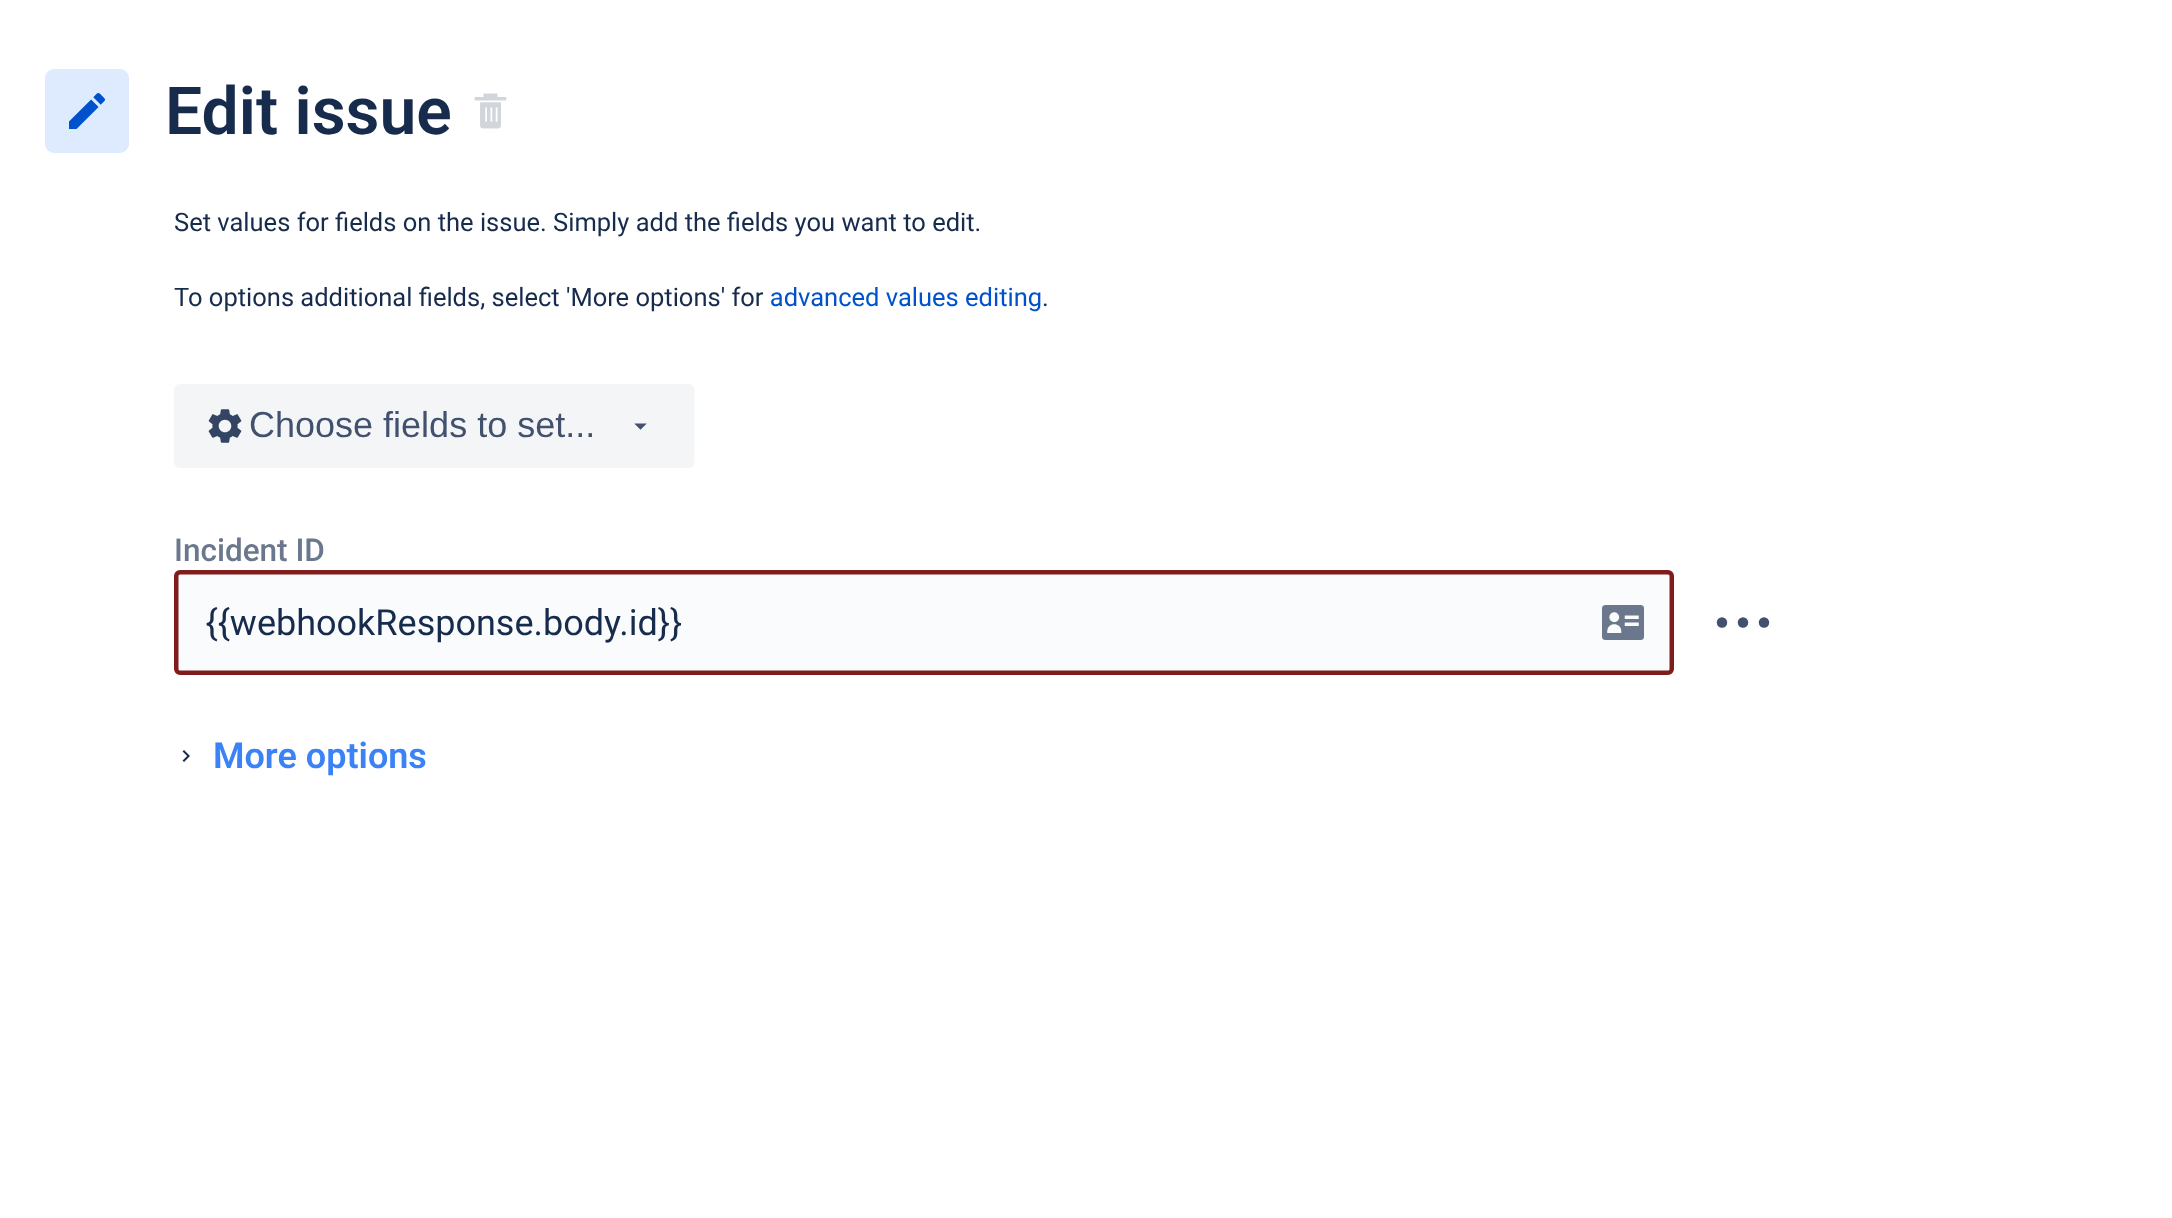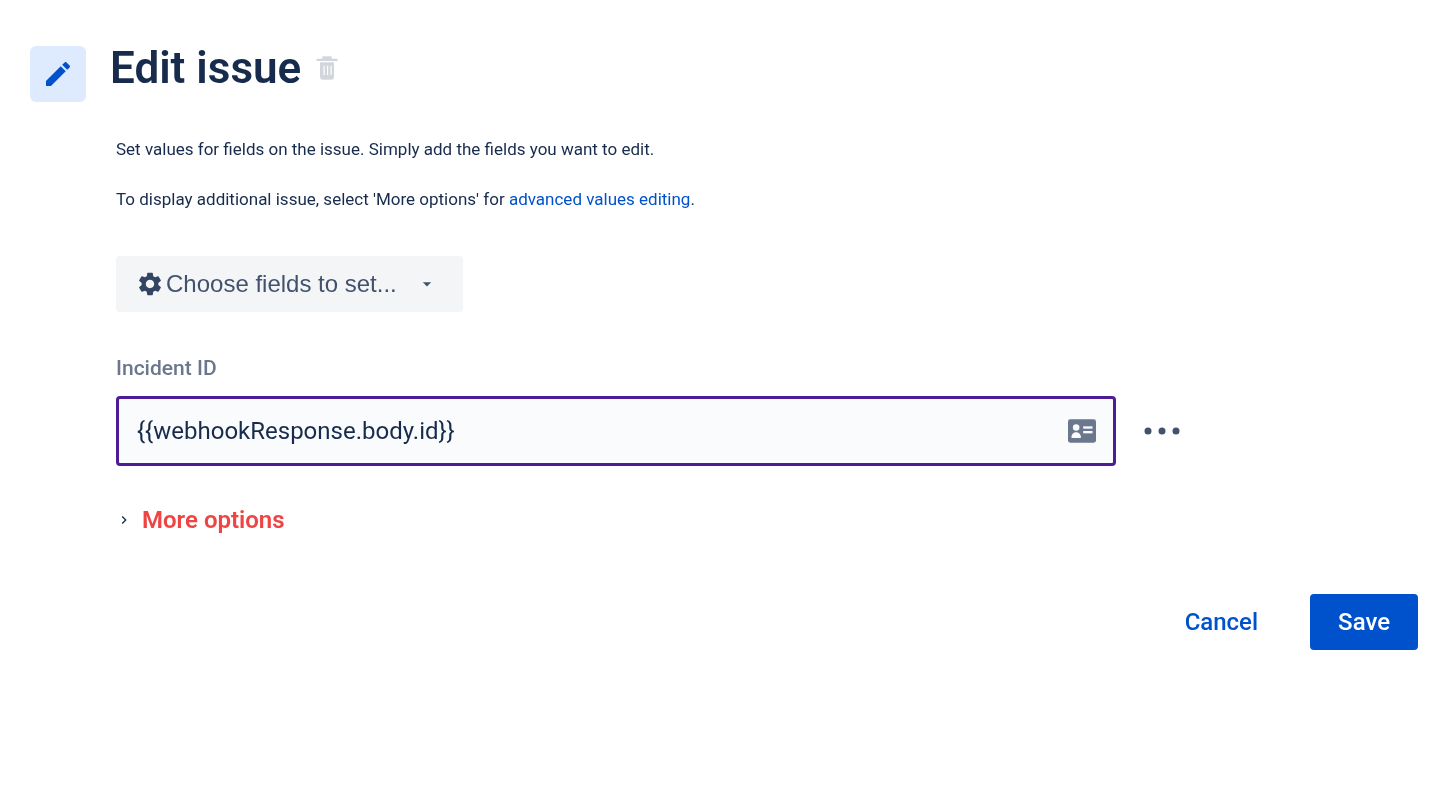--- a/index.html
+++ b/index.html
@@ -14,21 +14,21 @@
       color: #172B4D;
       padding: 46px 30px;
     }
     
     .container {
       max-width: 1388px;
     }
     
     .header-row {
       display: flex;
-      align-items: flex-start;
+      align-items: center;
       gap: 24px;
       margin-bottom: 36px;
     }
     
     .icon-badge {
       width: 56px;
       height: 56px;
       background: #DEEBFF;
       border-radius: 6px;
       display: flex;
@@ -106,41 +106,40 @@
       width: 20px;
       height: 20px;
       fill: #42526E;
       margin-left: 18px;
     }
     
     .field-label {
       font-size: 21px;
       color: #6B778C;
       font-weight: 500;
-      margin-bottom: 16px;
     }
     
     .field-row {
       display: flex;
       align-items: center;
       gap: 26px;
       margin-bottom: 40px;
     }
     
     .field-input-wrapper {
       position: relative;
       flex: 0 1 1000px;
     }
     
     .field-input {
       width: 100%;
       font-size: 24px;
       color: #172B4D;
       background: #FAFBFC;
-      border: 3px solid #4c1d95;
+      border: 3px solid #7f1d1d;
       border-radius: 4px;
       padding: 18px 56px 18px 18px;
       font-family: inherit;
     }
     
     .contact-icon {
       position: absolute;
       right: 20px;
       top: 50%;
       transform: translateY(-50%);
@@ -167,21 +166,21 @@
     
     .chevron-right-icon {
       width: 16px;
       height: 16px;
       fill: #172B4D;
     }
     
     .more-options-label {
       font-size: 24px;
       font-weight: 600;
-      color: #ef4444;
+      color: #3b82f6;
     }
     
     .button-row {
       display: flex;
       justify-content: flex-end;
       gap: 24px;
       max-width: 1302px;
     }
     
     .btn {
@@ -218,21 +217,21 @@
       <h1 class="page-title">Edit issue</h1>
       <svg class="trash-icon" viewBox="0 0 24 24">
         <path d="M6 7h12v13a2 2 0 01-2 2H8a2 2 0 01-2-2V7zm3 3v8h1v-8H9zm3 0v8h1v-8h-1zm3 0v8h1v-8h-1zM8 4V2h8v2h5v2H3V4h5z" fill-opacity="0.5"></path>
       </svg>
     </div>
   </div>
 
   <div class="content">
     <p class="description-line">Set values for fields on the issue. Simply add the fields you want to edit.</p>
     <p class="description-line">
-      <span>To display additional issue, select 'More options' for </span><a href="#">advanced values editing</a><span>.</span>
+      <span>To options additional fields, select 'More options' for </span><a href="#">advanced values editing</a><span>.</span>
     </p>
     
     <button class="choose-fields-btn">
       <svg class="gear-icon" viewBox="0 0 24 24">
         <path d="M19.14 12.94c.04-.3.06-.61.06-.94 0-.32-.02-.64-.07-.94l2.03-1.58c.18-.14.23-.41.12-.61l-1.92-3.32c-.12-.22-.37-.29-.59-.22l-2.39.96c-.5-.38-1.03-.7-1.62-.94l-.36-2.54c-.04-.24-.24-.41-.48-.41h-3.84c-.24 0-.43.17-.47.41l-.36 2.54c-.59.24-1.13.57-1.62.94l-2.39-.96c-.22-.08-.47 0-.59.22L2.74 8.87c-.12.21-.08.47.12.61l2.03 1.58c-.05.3-.09.63-.09.94s.02.64.07.94l-2.03 1.58c-.18.14-.23.41-.12.61l1.92 3.32c.12.22.37.29.59.22l2.39-.96c.5.38 1.03.7 1.62.94l.36 2.54c.05.24.24.41.48.41h3.84c.24 0 .44-.17.47-.41l.36-2.54c.59-.24 1.13-.56 1.62-.94l2.39.96c.22.08.47 0 .59-.22l1.92-3.32c.12-.22.07-.47-.12-.61l-2.01-1.58zM12 15.6c-1.98 0-3.6-1.62-3.6-3.6s1.62-3.6 3.6-3.6 3.6 1.62 3.6 3.6-1.62 3.6-3.6 3.6z"></path>
       </svg>
       <span>Choose fields to set...</span>
       <svg class="chevron-down-icon" viewBox="0 0 24 24">
         <path d="M7 10l5 5 5-5z"></path>
       </svg>
@@ -258,18 +257,14 @@
       </svg>
     </div>
     
     <div class="more-options-row">
       <svg class="chevron-right-icon" viewBox="0 0 24 24">
         <path d="M8.59 16.59L13.17 12 8.59 7.41 10 6l6 6-6 6-1.41-1.41z"></path>
       </svg>
       <span class="more-options-label">More options</span>
     </div>
     
-    <div class="button-row">
-      <button class="btn btn-cancel">Cancel</button>
-      <button class="btn btn-save">Save</button>
-    </div>
   </div>
 </div>
 
 </body></html>

